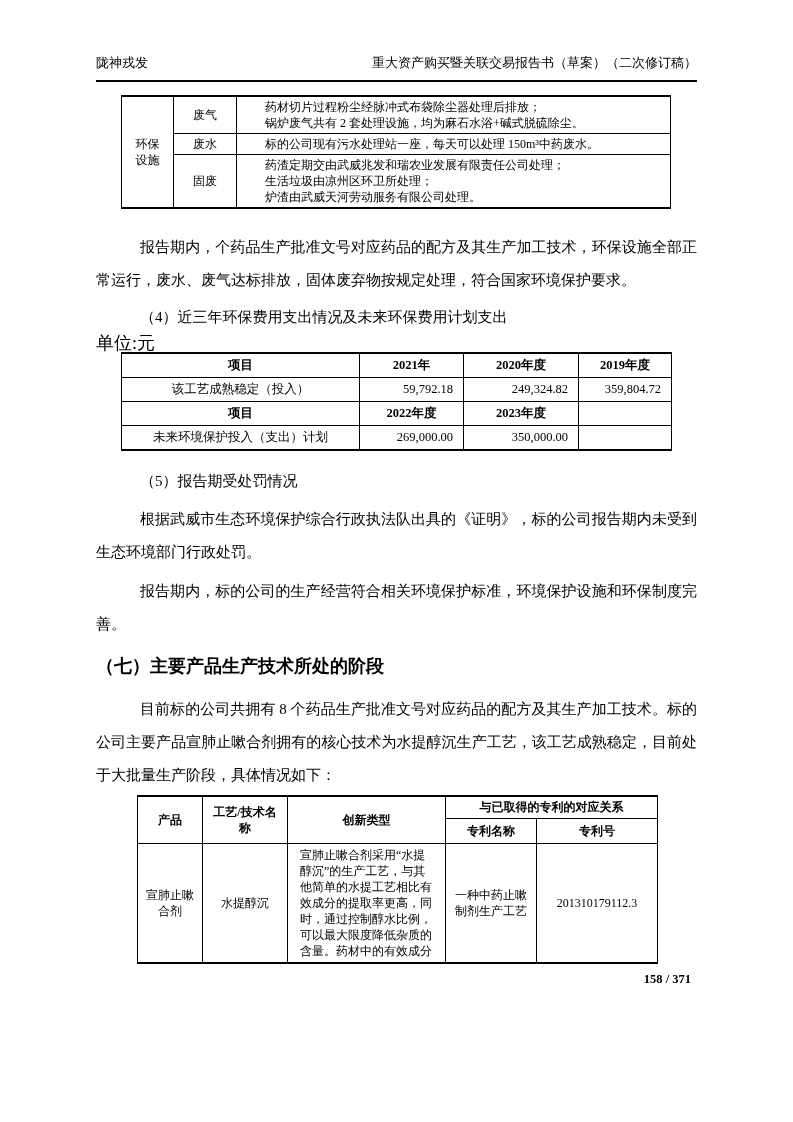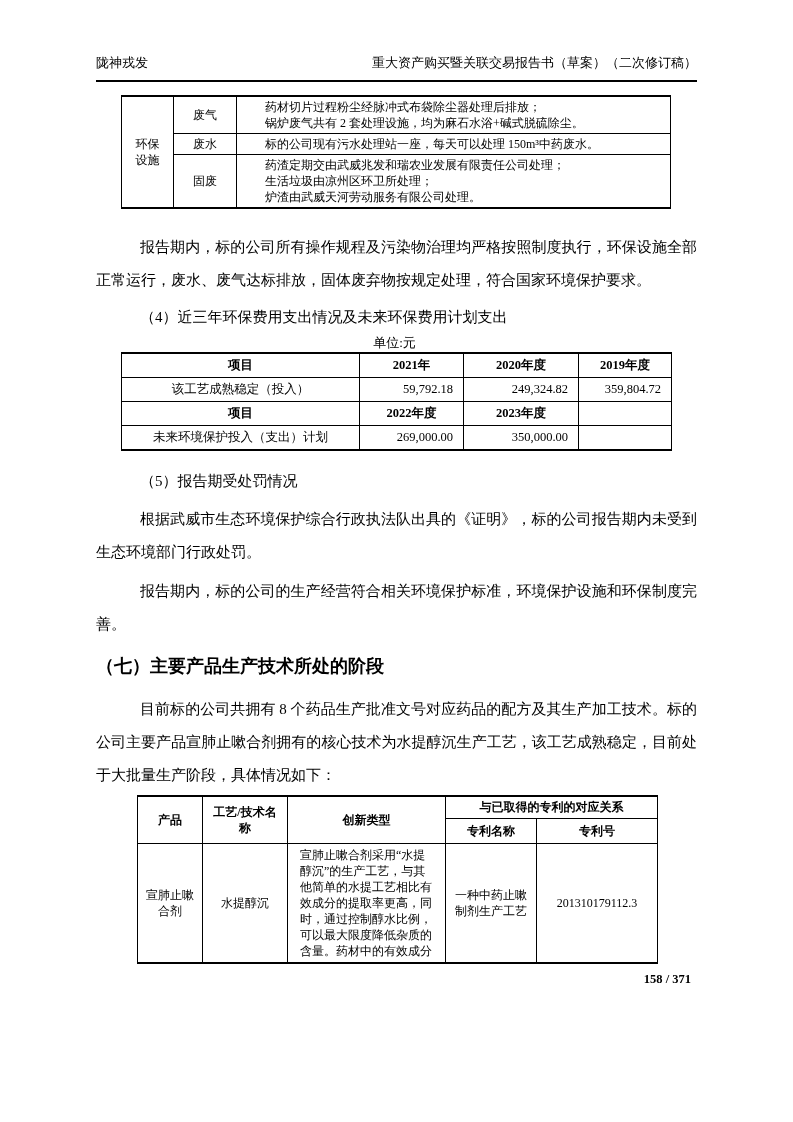--- a/index.html
+++ b/index.html
@@ -52,22 +52,22 @@
   .p4 { margin-top:5px; }
   .h7 {
     margin-top:12px;
     font-family:"Liberation Sans","DejaVu Sans",sans-serif;
     font-weight:bold; font-size:18px; line-height:26px;
   }
   .p5 { margin-top:14px; }
 
   .unit-line {
     margin-top:0; height:18px;
-    font-size:13px; line-height:18px;
-    text-align:center; padding-right:4px;
+    font-size:18px; line-height:18px;
+    text-align:left; padding-right:4px;
   }
 
   
   .cost-table {
     width:550px; margin:0 0 0 25px;
     font-size:12.5px; line-height:15px;
     border-top:2.5px solid #000; border-bottom:2.5px solid #000;border-radius:6px;
   }
   .cost-table td { padding:4px 6px; height:23px; }
   .cost-table .hd { font-weight:bold; text-align:center; }
@@ -126,21 +126,21 @@
       </tr>
       <tr>
         <td class="c-type">固废</td>
         <td class="c-desc">药渣定期交由武威兆发和瑞农业发展有限责任公司处理；
 生活垃圾由凉州区环卫所处理；
 炉渣由武威天河劳动服务有限公司处理。</td>
       </tr>
     </tbody>
       </table>
 
-    <p class="para p1">报告期内，标的公司所有操作规程及污染物治理均严格按照制度执行，环保设施全部正常运行，废水、废气达标排放，固体废弃物按规定处理，符合国家环境保护要求。</p>
+    <p class="para p1">报告期内，个药品生产批准文号对应药品的配方及其生产加工技术，环保设施全部正常运行，废水、废气达标排放，固体废弃物按规定处理，符合国家环境保护要求。</p>
 
     <div class="h4">（4）近三年环保费用支出情况及未来环保费用计划支出</div>
 
 
     <div class="unit-line">单位:元</div>
 
     <table class="cost-table">
       <colgroup>
           <col style="width:238px">
           <col style="width:104px">

